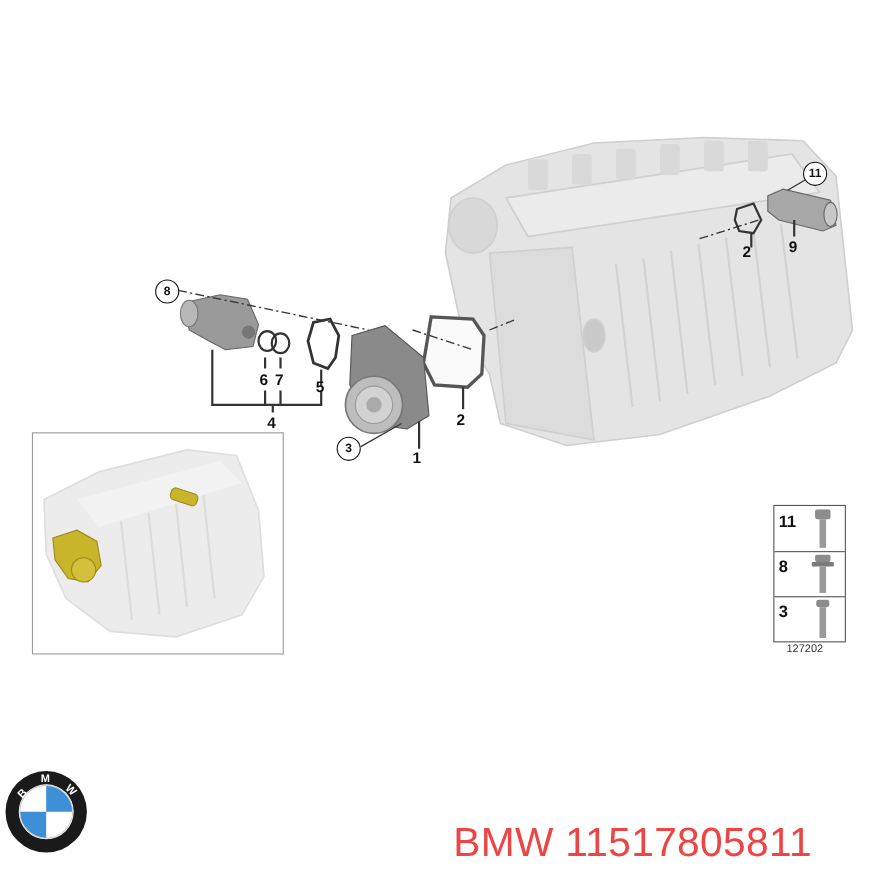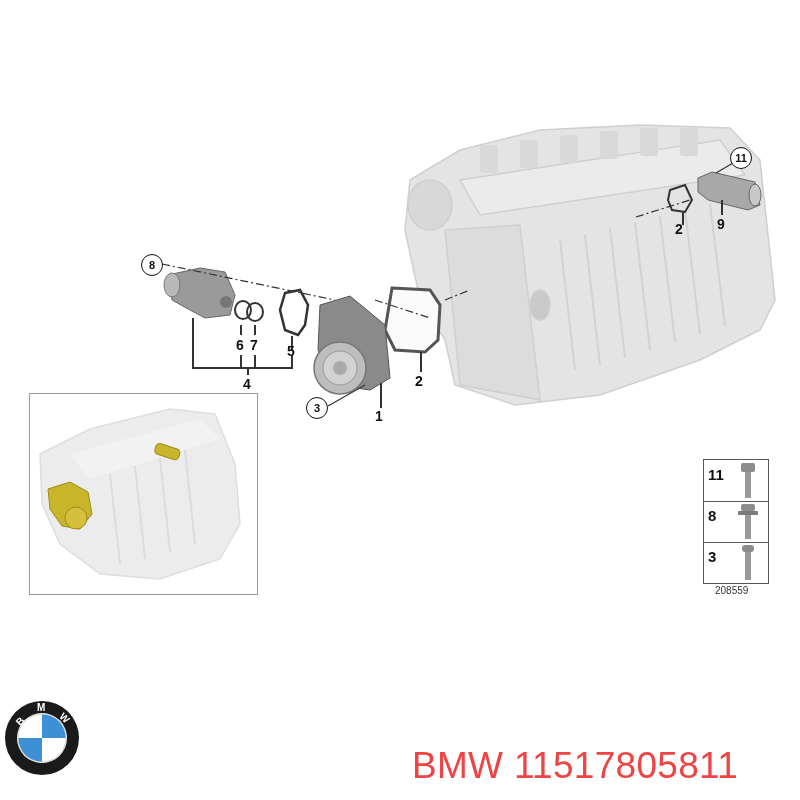--- a/index.html
+++ b/index.html
@@ -144,21 +144,21 @@
     </svg>
   </div>
   <div class="bolt-row" style="top:82px;">
     <span class="bolt-num">3</span>
     <svg class="abs" style="left:36px;top:3px;" width="16" height="36" viewBox="0 0 16 36">
       <rect x="2" y="0" width="12" height="7" rx="3" fill="#8c8c8c"></rect>
       <rect x="5" y="7" width="6" height="28" fill="#999"></rect>
     </svg>
   </div>
 </div>
-<div class="fig-id">208559</div>
+<div class="fig-id">127202</div>
 
 <svg class="logo" viewBox="0 0 76 76">
   <circle cx="38" cy="38" r="37" fill="#1a1a1a"></circle>
   <circle cx="38" cy="38" r="25" fill="#ffffff"></circle>
   <path d="M38,38 L38,14 A24,24 0 0 1 62,38 Z" fill="#3d8fd6"></path>
   <path d="M38,38 L38,62 A24,24 0 0 1 14,38 Z" fill="#3d8fd6"></path>
   <circle cx="38" cy="38" r="24" fill="none" stroke="#cfcfcf" stroke-width="1"></circle>
   <text x="13" y="25" fill="#fff" font-size="10" font-weight="bold" font-family="Liberation Sans, sans-serif" transform="rotate(-45 16 22)">B</text>
   <text x="33" y="11" fill="#fff" font-size="10" font-weight="bold" font-family="Liberation Sans, sans-serif">M</text>
   <text x="56" y="20" fill="#fff" font-size="10" font-weight="bold" font-family="Liberation Sans, sans-serif" transform="rotate(45 59 17)">W</text>

